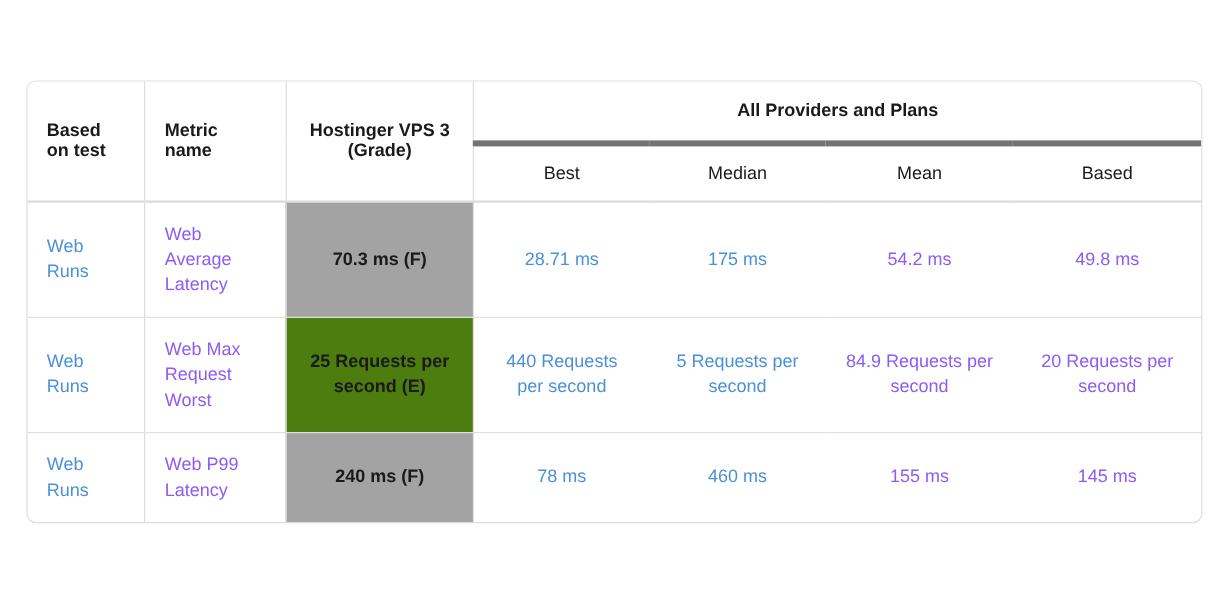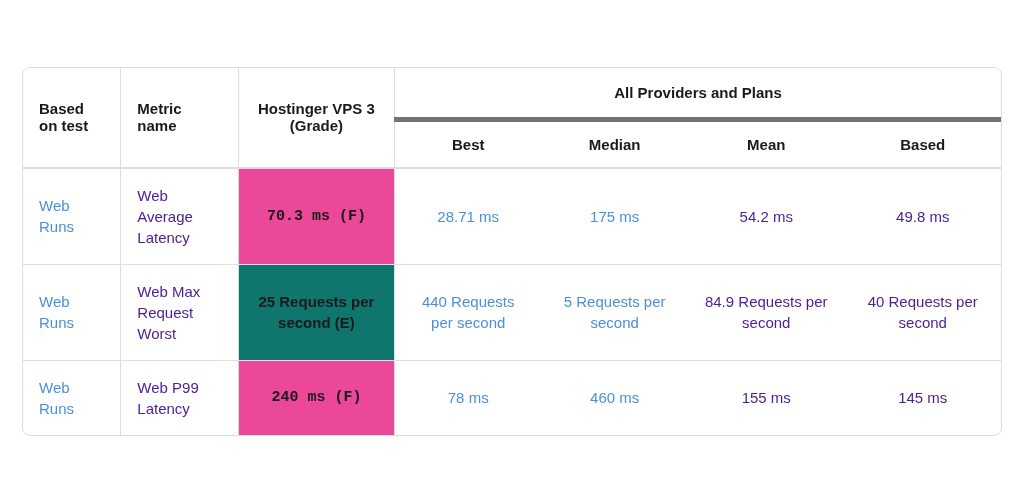--- a/index.html
+++ b/index.html
@@ -34,51 +34,50 @@
       vertical-align: middle;
     }
     th.left-align {
       text-align: left;
     }
     td {
       padding: 16px 16px;
       text-align: center;
       border-bottom: 1px solid #e0e0e0;
       vertical-align: middle;
-      color: #4c1d95;
+      color: #8b5cf6;
       line-height: 1.4;
     }
     td.left-align {
       text-align: left;
     }
     tr:last-child td {
       border-bottom: none;
     }
     .sub-header-row th {
       border-top: 1px solid #ddd;
       border-bottom: 2px solid #ddd;
-      font-weight: 700;
+      font-weight: 400;
     }
     .all-providers-header {
       border-bottom: 5px solid #737373;
     }
     .link-blue {
       color: #4a90d9;
       font-weight: 500;
     }
     .bold-value {
       font-weight: 700;
       color: #1a1a1a;
     }
     .bg-pink {
-      background-color: #ec4899;
-      font-family: Liberation Mono, monospace;
+      background-color: #a3a3a3;
     }
     .bg-yellow {
-      background-color: #0f766e;
+      background-color: #4d7c0f;
     }
     .col-based { width: 10%; }
     .col-metric { width: 12%; }
     .col-hostinger { width: 16%; }
     .col-best { width: 15%; }
     .col-worst { width: 15%; }
     .col-mean { width: 16%; }
     .col-median { width: 16%; }
     .top-header-row th {
       padding-top: 16px;
@@ -128,21 +127,21 @@
           <td class="">49.8 ms</td>
         </tr>
         <tr>
           <td class="left-align link-blue divider-right" style="white-space: pre-line;">Web
 Runs</td>
           <td class="left-align divider-right">Web Max Request Worst</td>
           <td class="bg-yellow bold-value divider-right">25 Requests per second (E)</td>
           <td class="link-blue">440 Requests per second</td>
           <td class="link-blue">5 Requests per second</td>
           <td class="">84.9 Requests per second</td>
-          <td class="">40 Requests per second</td>
+          <td class="">20 Requests per second</td>
         </tr>
         <tr>
           <td class="left-align link-blue divider-right" style="white-space: pre-line;">Web
 Runs</td>
           <td class="left-align divider-right">Web P99 Latency</td>
           <td class="bg-pink bold-value divider-right">240 ms (F)</td>
           <td class="link-blue">78 ms</td>
           <td class="link-blue">460 ms</td>
           <td class="">155 ms</td>
           <td class="">145 ms</td>

